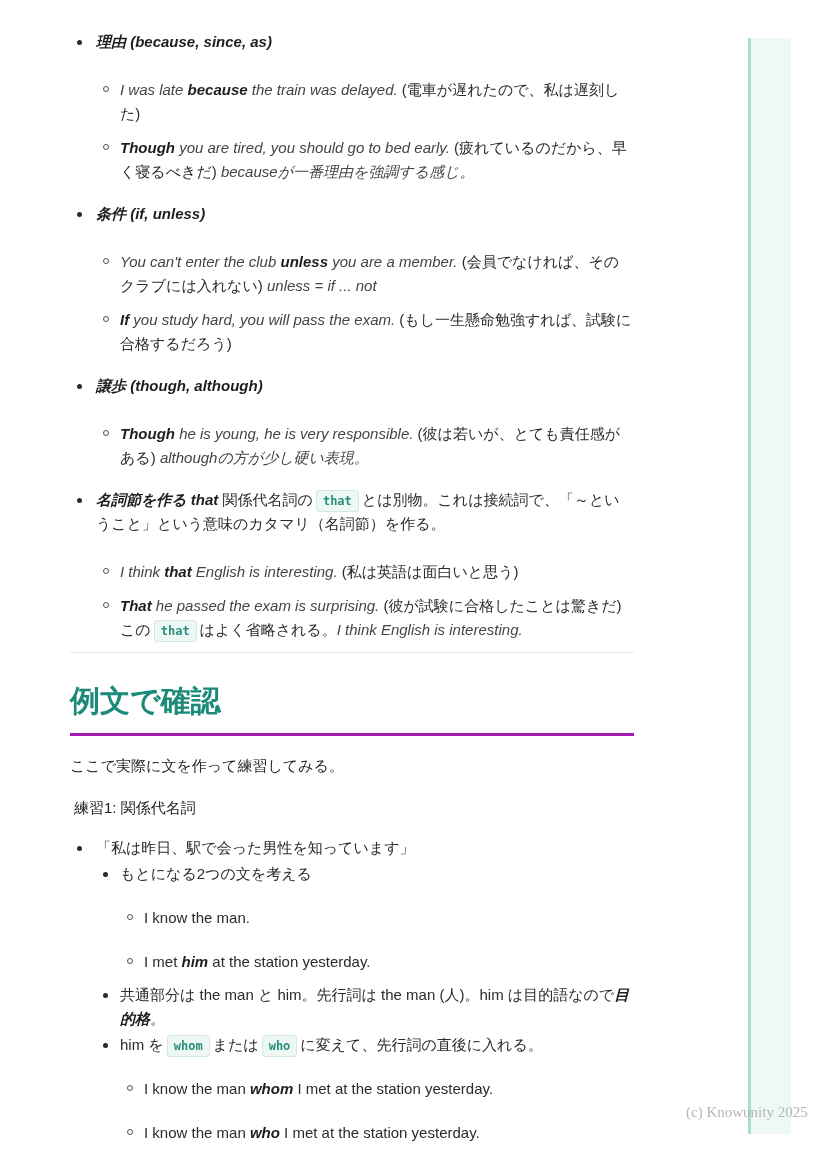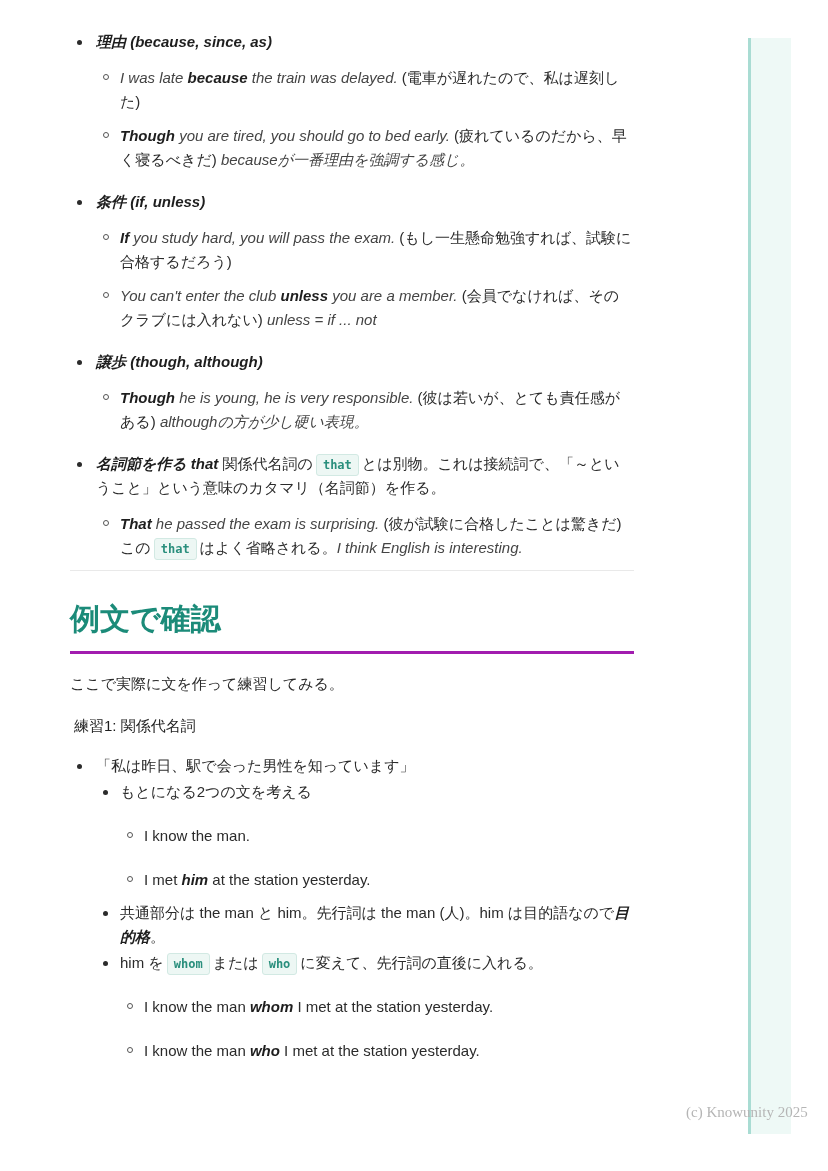--- a/index.html
+++ b/index.html
@@ -17,21 +17,21 @@
   }
   .footer {
     position: absolute; left: 686px; top: 1104px; font-size: 15px; color: #b5b5b5; font-family: Liberation Serif, serif;
   }
   ul { margin: 0; padding: 0; list-style: none; }
   .l1 > li { position: relative; padding-left: 26px; line-height: 24px; }
   .l1 > li::before {
     content: ""; position: absolute; left: 7px; top: 10px; width: 5px; height: 5px;
     border-radius: 50%; background: #2b2b2b;
   }
-  .l2 { margin-top: 12px; margin-bottom: 10px; }
+  .l2 { margin-top: 24px; margin-bottom: 10px; }
   .l2 > li { position: relative; padding-left: 24px; line-height: 24px; margin-bottom: 10px; }
   .l2 > li::before {
     content: ""; position: absolute; left: 7px; top: 8px; width: 4px; height: 4px;
     border-radius: 50%; border: 1.3px solid #555; background: transparent;
   }
   .sec { margin-bottom: 18px; }
   b { font-weight: 700; color: #1e1e1e; font-style: italic; }
   i { font-style: italic; color: #444; }
   .code {
     display: inline-block; font-family: "DejaVu Sans Mono", "Liberation Mono", monospace;
@@ -76,35 +76,36 @@
       <b><span>理由</span> <span>(because, since, as)</span></b>
       <ul class="l2">
         <li><i><span>I was late </span><b>because</b><span> the train was delayed.</span></i><span> (電車が遅れたので、私は遅刻した)</span></li>
         <li><i><b>Though</b><span> you are tired, you should go to bed early.</span></i><span> (疲れているのだから、早く寝るべきだ) </span><i>becauseが一番理由を強調する感じ。</i></li>
       </ul>
     </li>
 
     <li class="sec">
       <b><span>条件</span> <span>(if, unless)</span></b>
       <ul class="l2">
+        <li><i><span>You can't enter the club </span><b>unless</b><span> you are a member.</span></i><span> (会員でなければ、そのクラブには入れない) </span><i>unless = if ... not</i></li>
         <li><i><b>If</b><span> you study hard, you will pass the exam.</span></i><span> (もし一生懸命勉強すれば、試験に合格するだろう)</span></li>
-        <li><i><span>You can't enter the club </span><b>unless</b><span> you are a member.</span></i><span> (会員でなければ、そのクラブには入れない) </span><i>unless = if ... not</i></li>
       </ul>
     </li>
 
     <li class="sec">
       <b><span>譲歩</span> <span>(though, although)</span></b>
       <ul class="l2">
         <li><i><b>Though</b><span> he is young, he is very responsible.</span></i><span> (彼は若いが、とても責任感がある) </span><i>althoughの方が少し硬い表現。</i></li>
       </ul>
     </li>
 
     <li>
       <b>名詞節を作る</b><b> that </b><span>関係代名詞の</span><code class="code">that</code><span>とは別物。これは接続詞で、「～ということ」という意味のカタマリ（名詞節）を作る。</span>
       <ul class="l2">
+        <li><i><span>I think </span><b>that</b><span> English is interesting.</span></i><span> (私は英語は面白いと思う)</span></li>
         <li><i><b>That</b><span> he passed the exam is surprising.</span></i><span> (彼が試験に合格したことは驚きだ) この</span><code class="code">that</code><span>はよく省略される。</span><i>I think English is interesting.</i></li>
       </ul>
     </li>
   </ul>
 
   <hr class="rule">
 
   <h2 class="title">例文で確認</h2>
   <p class="intro">ここで実際に文を作って練習してみる。</p>
   <p class="ex-title">練習1: 関係代名詞</p>

